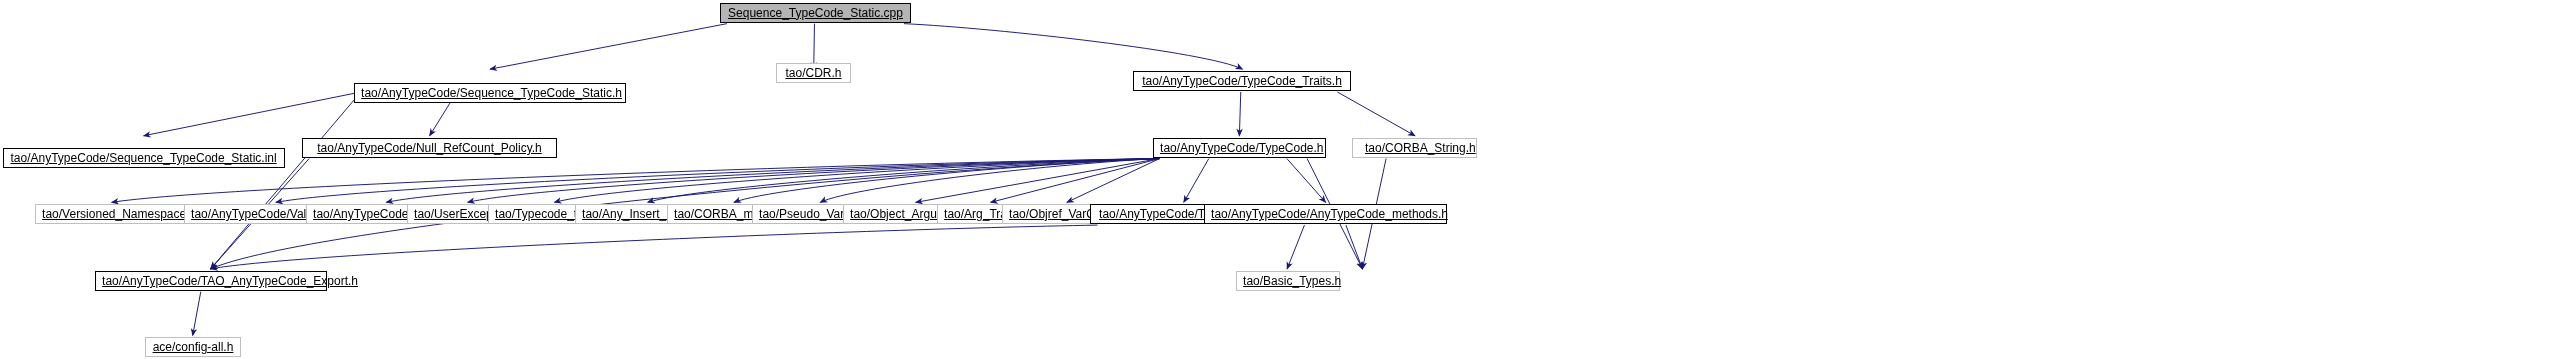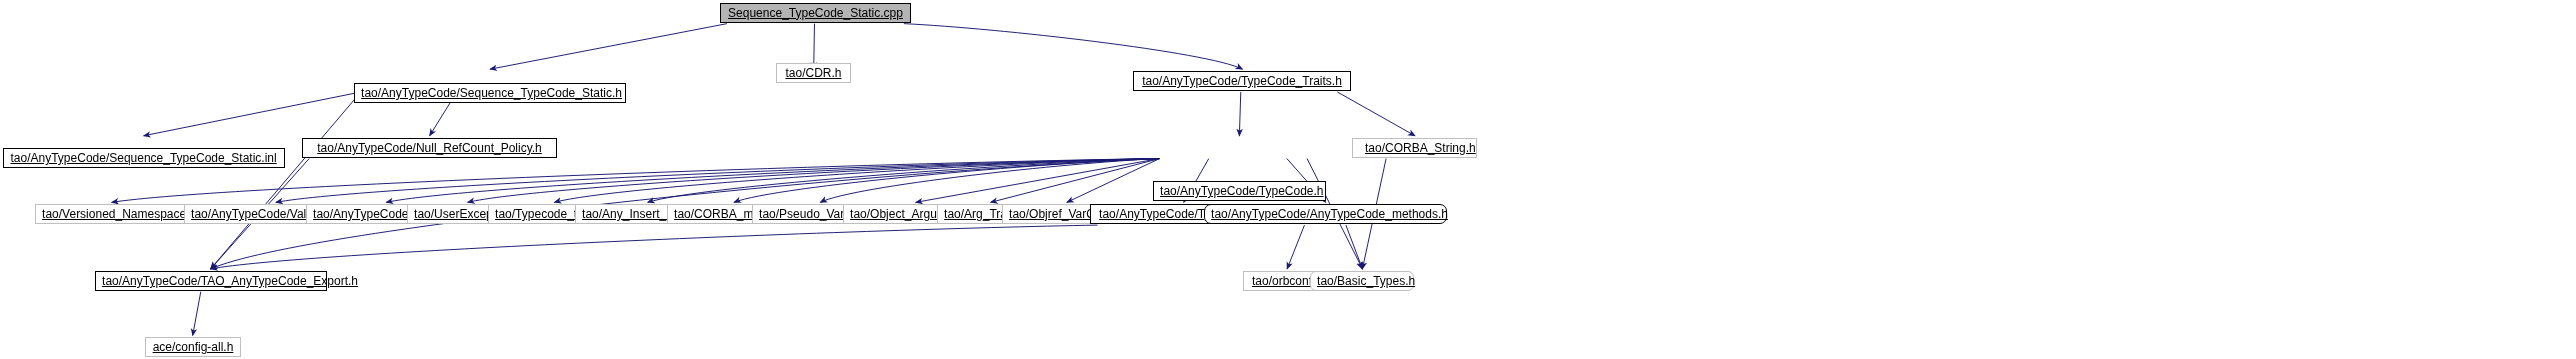--- a/index.html
+++ b/index.html
@@ -77,34 +77,34 @@
         <path d="M229.225,333 L220,383" fill="none" stroke="#191970" stroke-width="1.1" marker-end="url(#arw)"></path>
       </g>
   </svg>
   <div id="node-layer">
       <div class="node root" style="left: 720px; top: 2.6px; width: 191px;">Sequence_TypeCode_Static.cpp</div>
       <div class="node strong" style="left: 354px; top: 71px; width: 272px; margin-top: 12px;">tao/AnyTypeCode/Sequence_TypeCode_Static.h</div>
       <div class="node plain" style="left: 776px; top: 63px; width: 75px;">tao/CDR.h</div>
       <div class="node strong" style="left: 1133px; top: 71px; width: 218px; text-align: center;">tao/AnyTypeCode/TypeCode_Traits.h</div>
       <div class="node strong" style="left: 2.6px; top: 138px; width: 282px; margin-top: 10px;">tao/AnyTypeCode/Sequence_TypeCode_Static.inl</div>
       <div class="node strong" style="left: 302px; top: 138px; width: 255px;">tao/AnyTypeCode/Null_RefCount_Policy.h</div>
-      <div class="node strong" style="left: 1153px; top: 138px; width: 173px; margin-top: 43px;">tao/AnyTypeCode/TypeCode.h</div>
+      <div class="node strong" style="left: 1153px; top: 138px; width: 173px;">tao/AnyTypeCode/TypeCode.h</div>
       <div class="node plain" style="left: 1352px; top: 138px; width: 125px; padding-left: 12px;">tao/CORBA_String.h</div>
       <div class="node plain" style="left: 35px; top: 204px; width: 153px;">tao/Versioned_Namespace.h</div>
       <div class="node plain" style="left: 184px; top: 204px; width: 184px;">tao/AnyTypeCode/ValueModifierC.h</div>
       <div class="node plain" style="left: 306px; top: 204px; width: 161px;">tao/AnyTypeCode/VisibilityC.h</div>
       <div class="node plain" style="left: 407px; top: 204px; width: 121px;">tao/UserException.h</div>
       <div class="node plain" style="left: 488px; top: 204px; width: 133px;">tao/Typecode_typesC.h</div>
       <div class="node plain" style="left: 575px; top: 204px; width: 145px;">tao/Any_Insert_Policy_T.h</div>
       <div class="node plain" style="left: 667px; top: 204px; width: 133px;">tao/CORBA_methods.h</div>
       <div class="node plain" style="left: 752px; top: 204px; width: 136px;">tao/Pseudo_VarOut_T.h</div>
       <div class="node plain" style="left: 843px; top: 204px; width: 146px;">tao/Object_Argument_T.h</div>
       <div class="node plain" style="left: 937px; top: 204px; width: 107px;">tao/Arg_Traits_T.h</div>
       <div class="node plain" style="left: 1002px; top: 204px; width: 130px;">tao/Objref_VarOut_T.h</div>
       <div class="node strong" style="left: 1090px; top: 204px; width: 187px;">tao/AnyTypeCode/TypeCode.inl</div>
-      <div class="node strong" style="left: 1204px; top: 204px; width: 243px; border-radius: 7px;">tao/AnyTypeCode/AnyTypeCode_methods.h</div>
+      <div class="node strong" style="left: 1204px; top: 204px; width: 243px;">tao/AnyTypeCode/AnyTypeCode_methods.h</div>
       <div class="node strong" style="left: 95px; top: 271px; width: 232px;">tao/AnyTypeCode/TAO_AnyTypeCode_Export.h</div>
       <div class="node plain" style="left: 1243px; top: 271px; width: 88px;">tao/orbconf.h</div>
-      <div class="node plain" style="left: 1310px; top: 271px; width: 104px; border-radius: 6px;">tao/Basic_Types.h</div>
+      <div class="node plain" style="left: 1236px; top: 271px; width: 104px;">tao/Basic_Types.h</div>
       <div class="node plain" style="left: 145px; top: 337px; width: 96px;">ace/config-all.h</div>
     </div>
 </div>
 
 
 </body></html>

